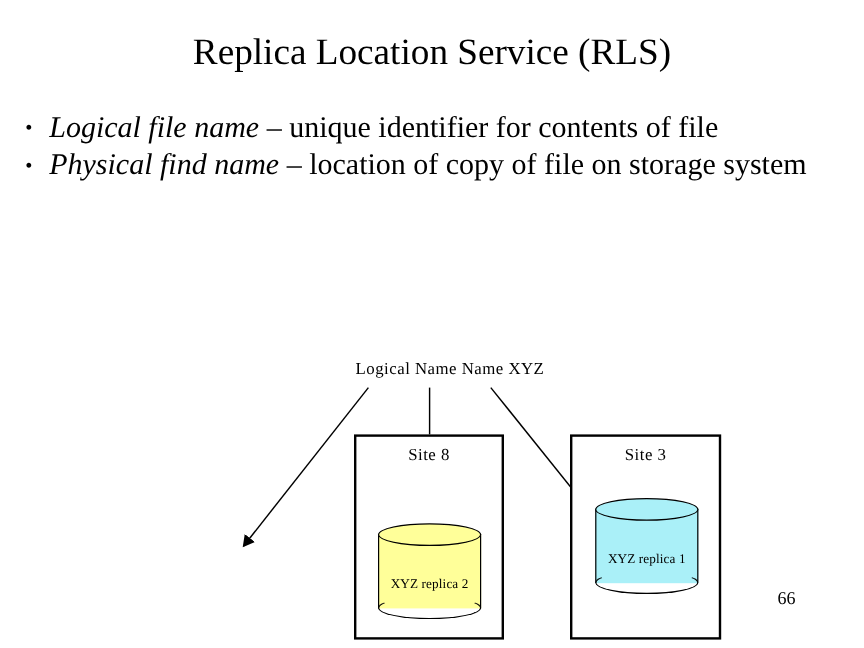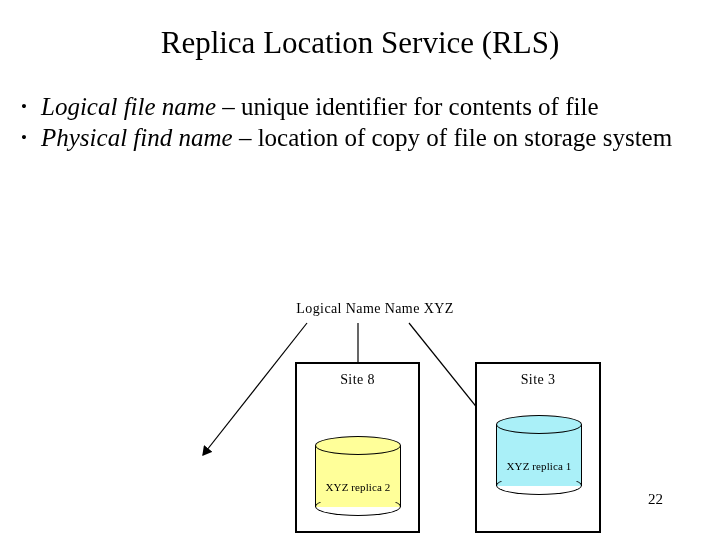--- a/index.html
+++ b/index.html
@@ -201,15 +201,15 @@
       <div class="cylinder" style="left:19px; top:51px;">
         <div class="cyl-body" style="background:#aaf0f8;"></div>
         <div class="cyl-top" style="background:#aaf0f8;"></div>
         <div class="cyl-bottom"></div>
         <div class="cyl-caption">XYZ replica 1</div>
       </div>
     </div>
 
   </div>
 
-  <div id="page-number">22</div>
+  <div id="page-number">66</div>
 
 </div>
 
 </body></html>

